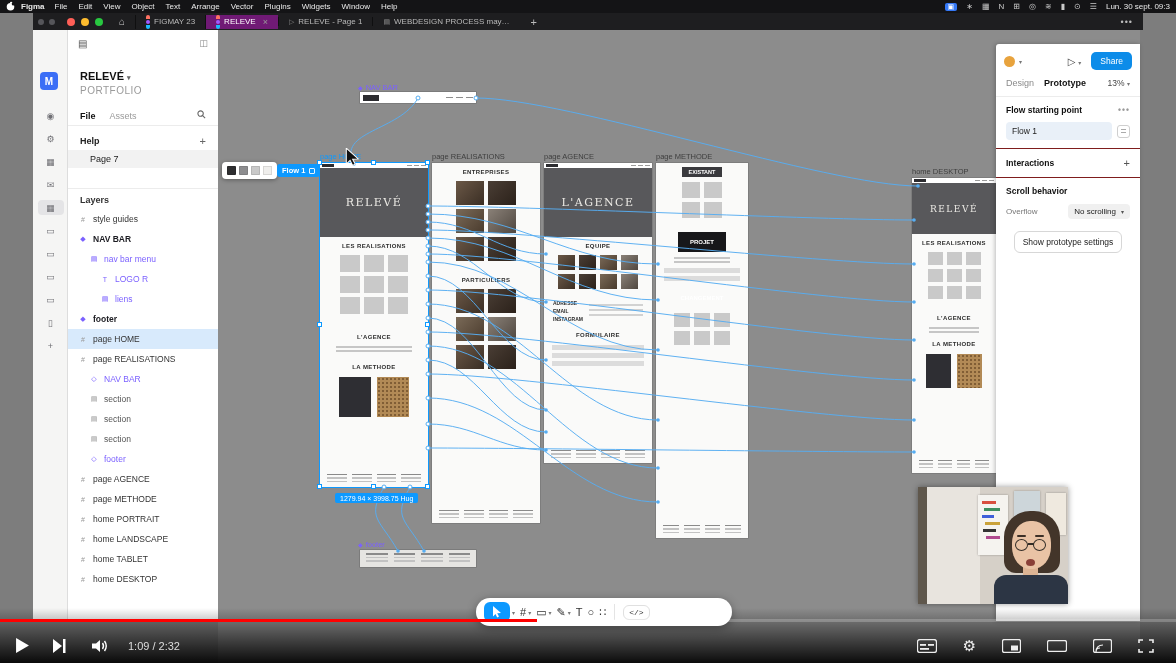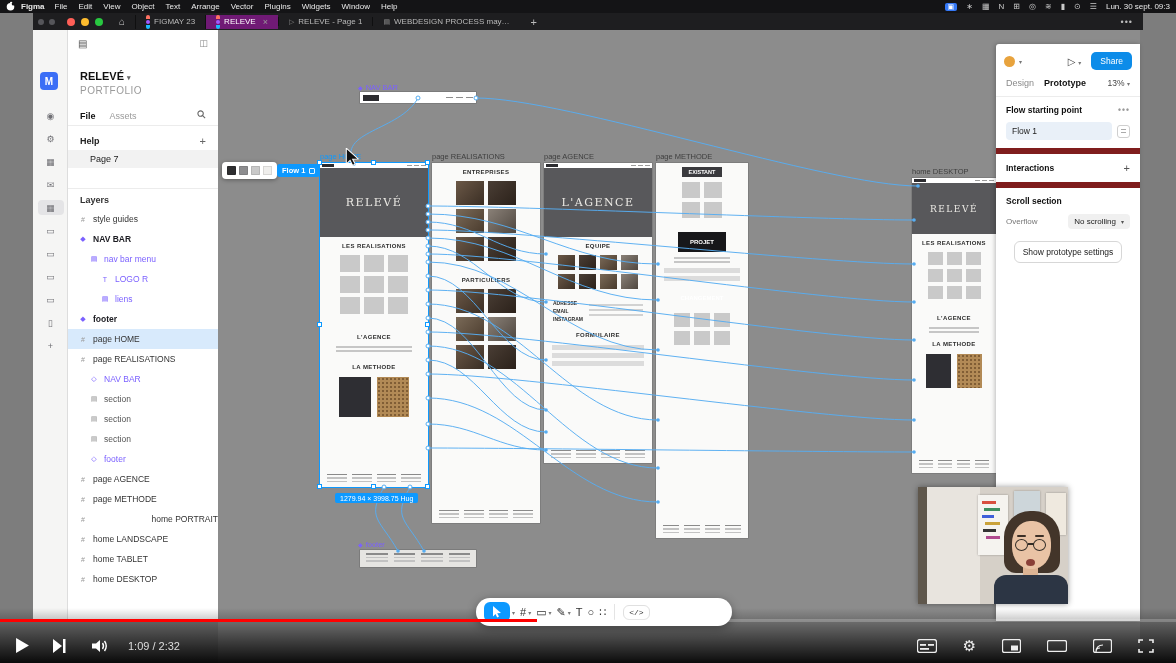--- a/index.html
+++ b/index.html
@@ -131,21 +131,21 @@
 .right-panel{left:996px;top:44px;width:144px;height:577px;background:#fff;z-index:6;border-radius:3px 0 0 0;box-shadow:-1px 0 4px rgba(0,0,0,.25);font-size:9px;color:#333}
 .rp-top{display:flex;align-items:center;padding:8px 8px 6px;gap:4px}
 .rp-avatar{width:11px;height:11px;border-radius:50%;background:#e8a33d}
 .rp-caret{font-size:6px;color:#777}
 .rp-present{margin-left:auto;color:#444;font-size:10px}
 .rp-share{background:#0c8ce9;color:#fff;font-size:8.5px;border-radius:5px;padding:4px 9px;margin-left:6px}
 .rp-tabs{display:flex;align-items:center;gap:10px;padding:2px 10px 8px;border-bottom:1px solid #ececec}
 .rp-tab{color:#8a8a8a;font-size:9px}
 .rp-tab.active{color:#111;font-weight:bold}
 .rp-zoom{margin-left:auto;color:#444;font-size:8.5px}
-.rp-sec{padding:8px 10px;border-bottom:6px solid #7f1d1d}
+.rp-sec{padding:8px 10px;border-bottom:1px solid #7f1d1d}
 .rp-sec-h{display:flex;align-items:center;font-weight:bold;font-size:8.5px;color:#111}
 .rp-dots{margin-left:auto;color:#999;letter-spacing:1px}
 .rp-plus{margin-left:auto;color:#555;font-size:11px;font-weight:normal}
 .rp-flow-row{display:flex;align-items:center;gap:5px;margin-top:7px}
 .rp-input{flex:1;background:#e9f0f8;border-radius:4px;padding:4px 6px;font-size:8.5px;color:#222}
 .rp-copy{width:13px;height:13px;border:1px solid #cfcfcf;border-radius:3px;position:relative}
 .rp-copy::after{content:"";position:absolute;left:3px;top:3px;right:3px;height:1px;background:#aaa;box-shadow:0 3px 0 #aaa}
 .rp-row{display:flex;align-items:center;margin-top:8px}
 .rp-lab{color:#777;font-size:8px}
 .rp-select{margin-left:auto;background:#f0f0f0;border-radius:4px;padding:3px 6px;font-size:8px;color:#222;display:flex;gap:5px;align-items:center}
@@ -729,21 +729,21 @@
             <span class="l-tx">footer</span>
           </div>
           <div class="layer-row k-frame" style="padding-left: 10px;">
             <span class="l-ic">#</span>
             <span class="l-tx">page AGENCE</span>
           </div>
           <div class="layer-row k-frame" style="padding-left: 10px;">
             <span class="l-ic">#</span>
             <span class="l-tx">page METHODE</span>
           </div>
-          <div class="layer-row k-frame" style="padding-left: 10px; justify-content: space-between;">
+          <div class="layer-row k-frame" style="padding-left: 10px;">
             <span class="l-ic">#</span>
             <span class="l-tx">home PORTRAIT</span>
           </div>
           <div class="layer-row k-frame" style="padding-left: 10px;">
             <span class="l-ic">#</span>
             <span class="l-tx">home LANDSCAPE</span>
           </div>
           <div class="layer-row k-frame" style="padding-left: 10px;">
             <span class="l-ic">#</span>
             <span class="l-tx">home TABLET</span>
@@ -779,21 +779,21 @@
       </div>
     </div>
     <div class="rp-sec">
       <div class="rp-sec-h">
         <span>Interactions</span>
         <span class="rp-plus">+</span>
       </div>
     </div>
     <div class="rp-sec" style="border-bottom:none">
       <div class="rp-sec-h">
-        <span>Scroll section</span>
+        <span>Scroll behavior</span>
       </div>
       <div class="rp-row">
         <span class="rp-lab">Overflow</span>
         <span class="rp-select">
           <span>No scrolling</span>
           <span class="rp-caret">▾</span>
         </span>
       </div>
       <div class="rp-btn">Show prototype settings</div>
     </div>

